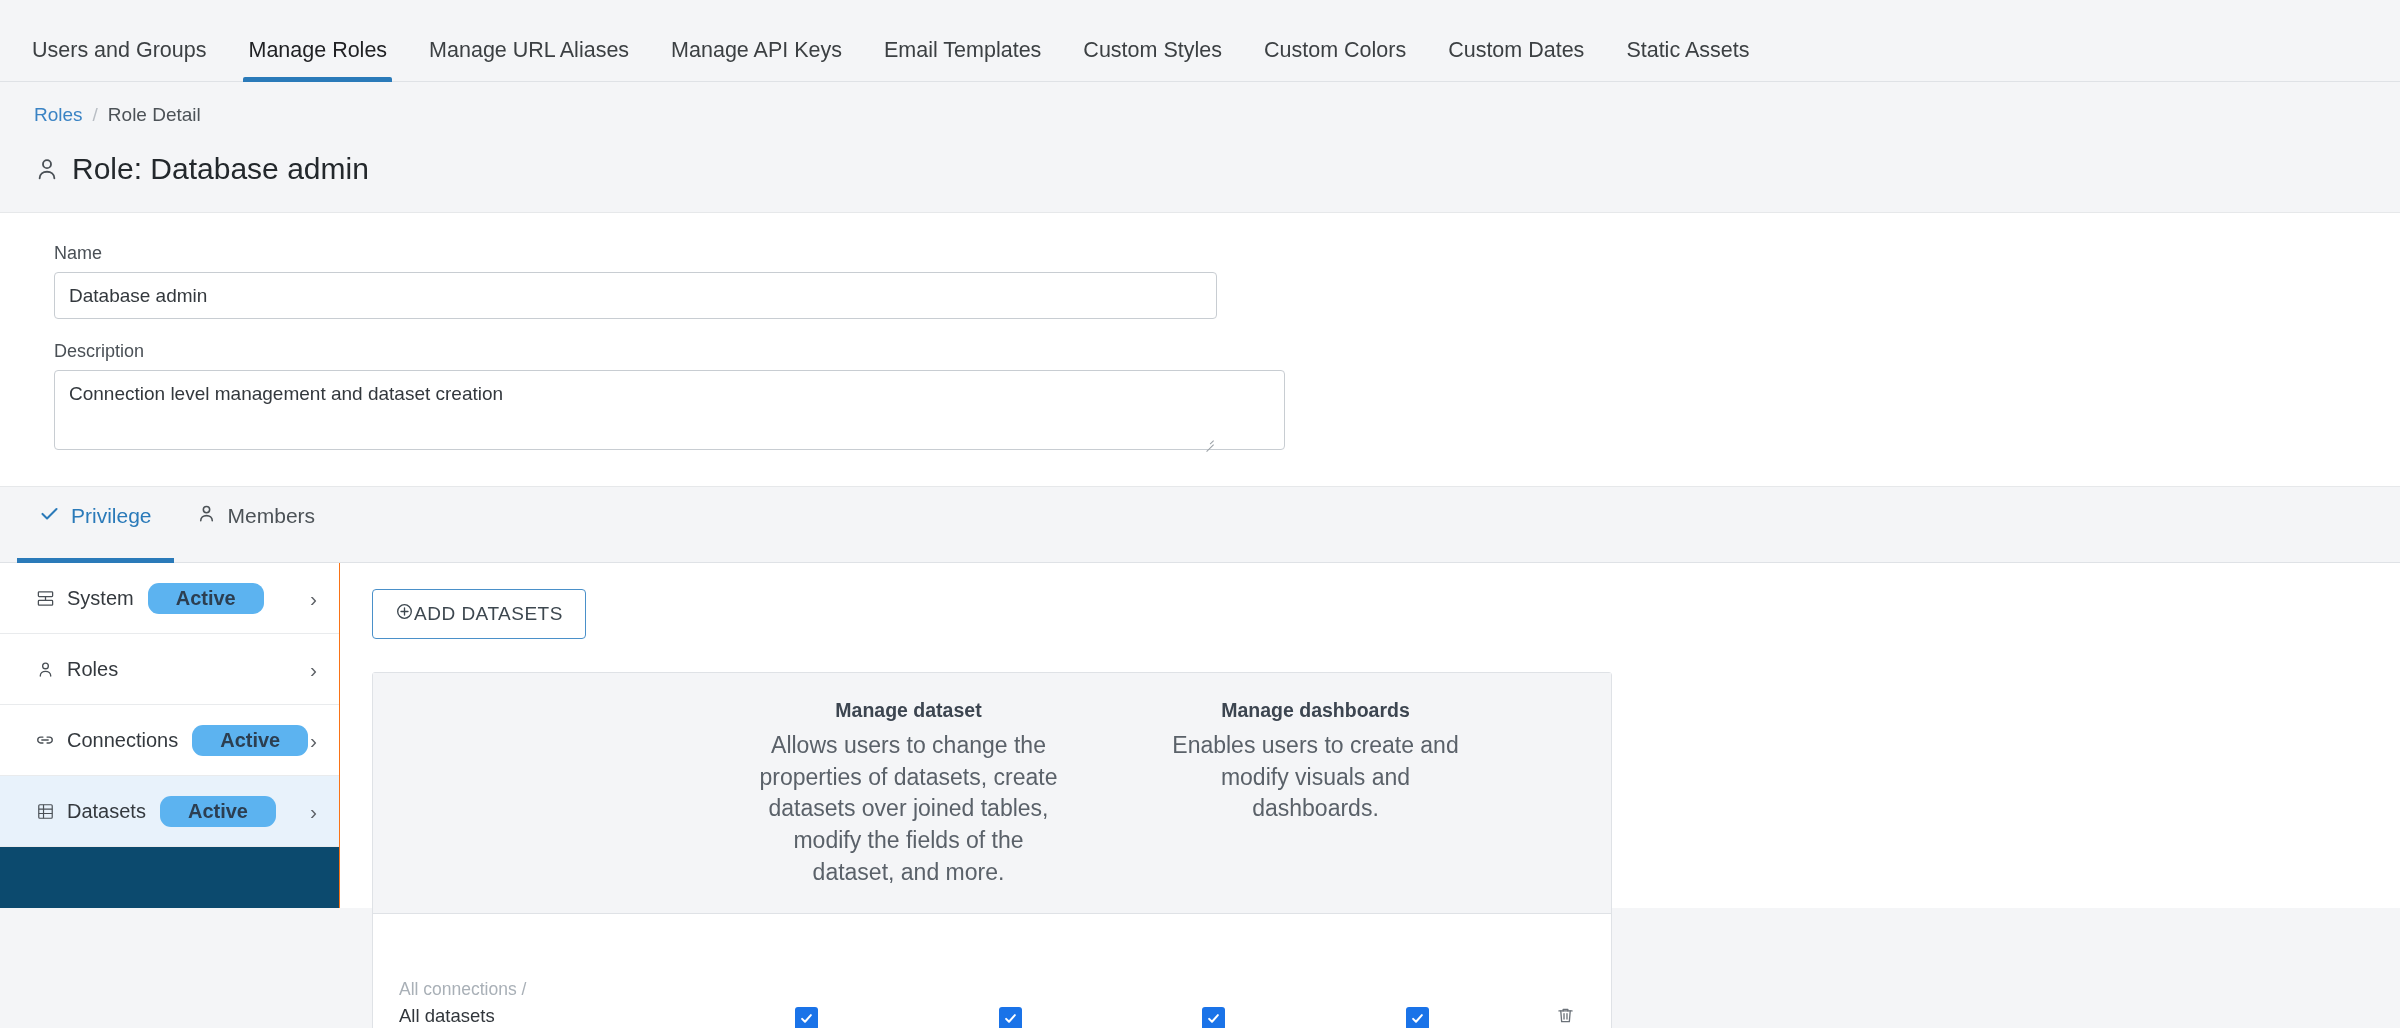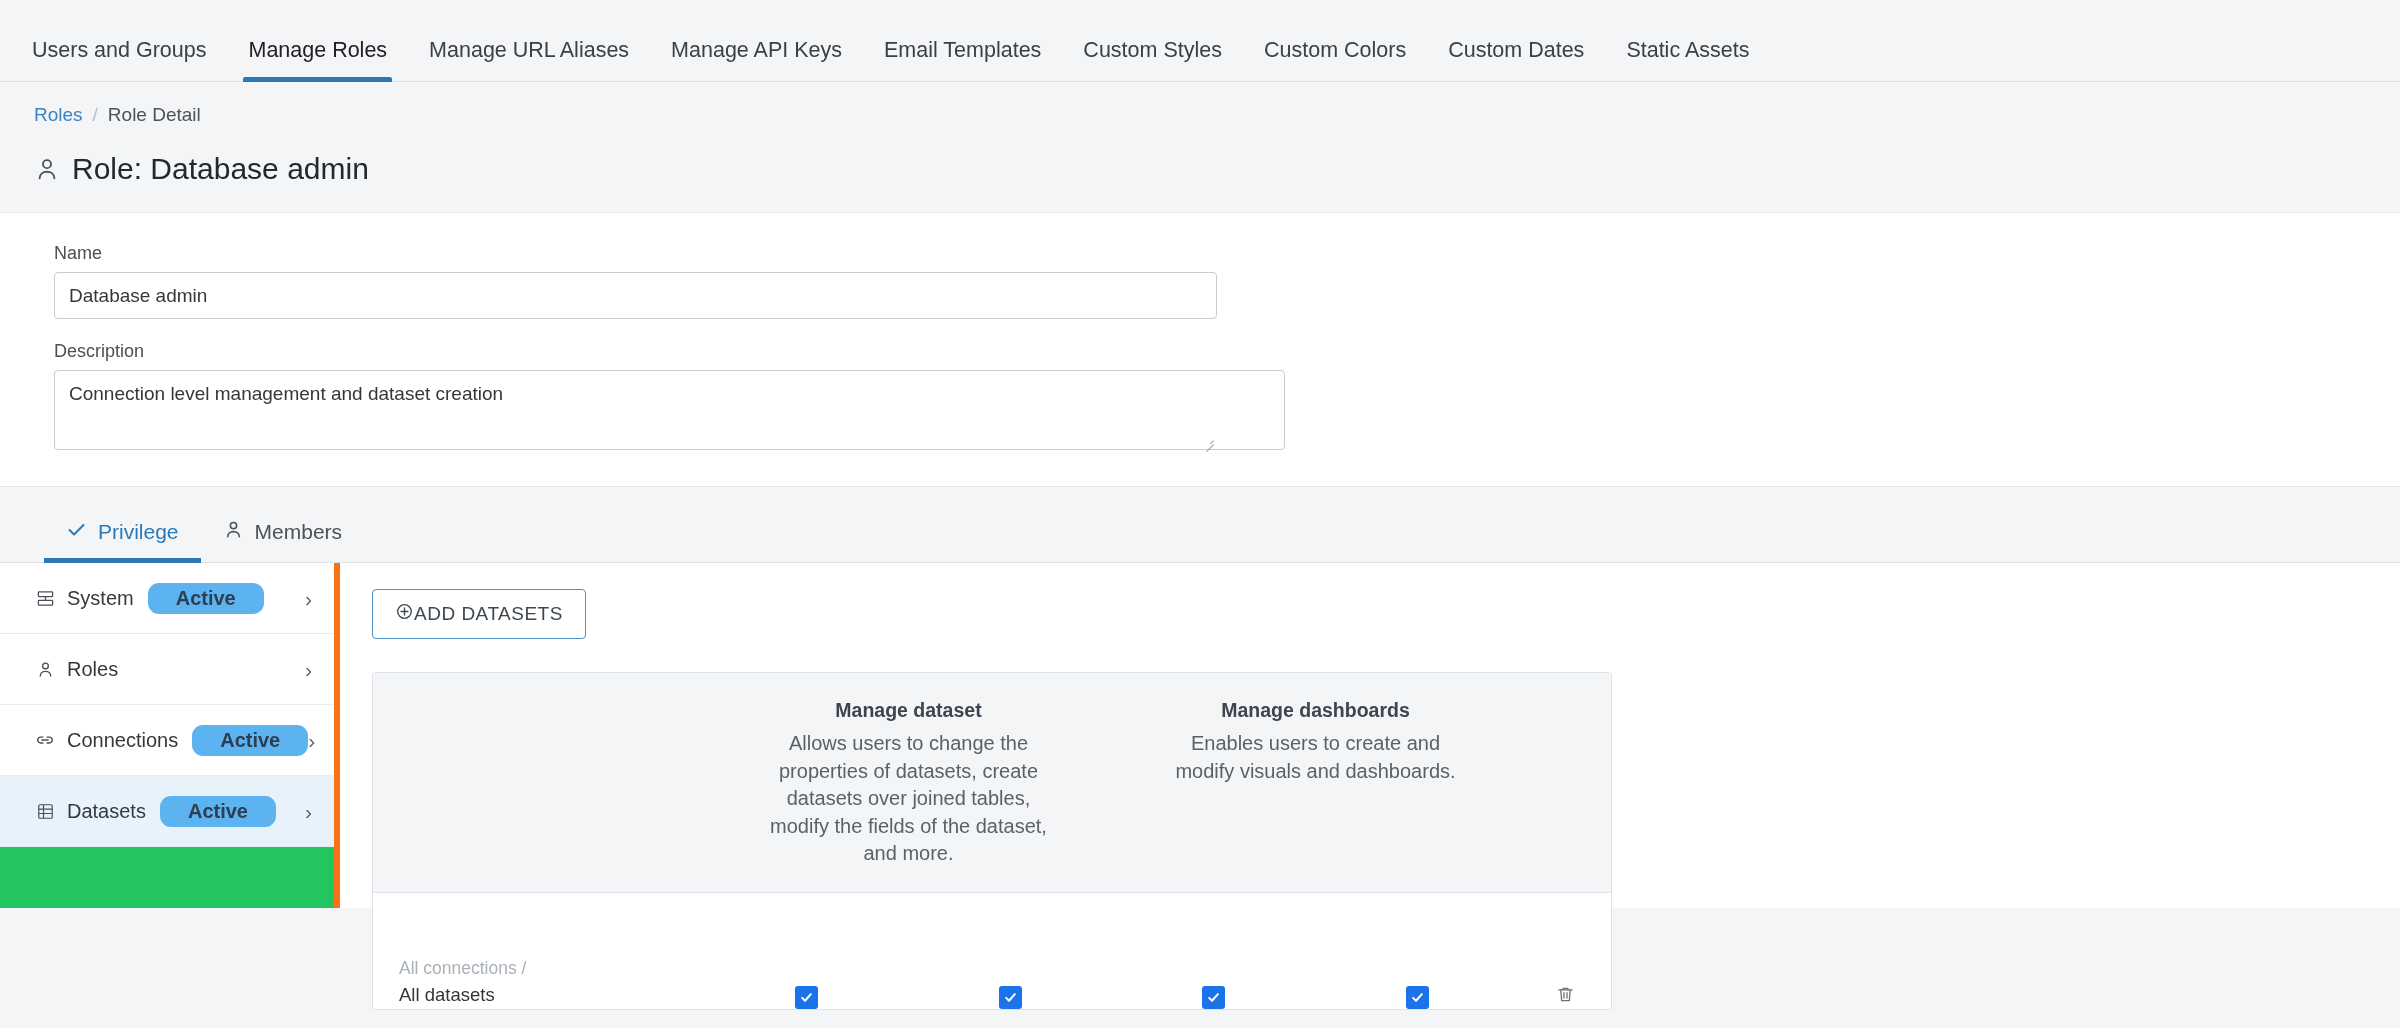--- a/index.html
+++ b/index.html
@@ -120,22 +120,21 @@
     height: 1px;
     background: #9aa0a6;
     transform-origin: right bottom;
     transform: rotate(-45deg);
   }
   .spacer-20 { height: 22px; }
 
   
   .sub-tabs {
     display: flex;
-    align-items: flex-end;
-    padding-left: 44px;
+    padding-left: 17px;
     height: 76px;
     border-bottom: 1px solid #dfe2e6;
     background: #f4f5f7;
   }
   .sub-tab {
     display: flex;
     align-items: center;
     gap: 11px;
     font-size: 21px;
     color: #4c5257;
@@ -152,22 +151,22 @@
     background: #2a7ab9;
   }
 
   
   .body-split { display: flex; height: 345px; }
 
   
   .side-list {
     width: 340px;
     min-width: 340px;
-    background: #22c55e;
-    border-right: 6px solid #f97316;
+    background: #0c4a6e;
+    border-right: 1px solid #f97316;
   }
   .side-item {
     display: flex;
     align-items: center;
     height: 71px;
     padding: 0 22px 0 34px;
     border-bottom: 1px solid #e9ebed;
     cursor: pointer;
     background: #ffffff;
   }
@@ -230,21 +229,21 @@
     text-align: center;
   }
   .perm-col-last { width: 92px; min-width: 92px; }
   .perm-title {
     font-size: 19.5px;
     font-weight: bold;
     color: #3c4550;
     margin-bottom: 8px;
   }
   .perm-desc {
-    font-size: 20px;
+    font-size: 23px;
     color: #5a6169;
     line-height: 1.38;
     max-width: 300px;
     margin: 0 auto;
   }
   .perm-row { display: flex; align-items: flex-end; min-height: 116px; }
   .row-label {
     width: 332px; min-width: 332px;
     padding-left: 26px;
   }

